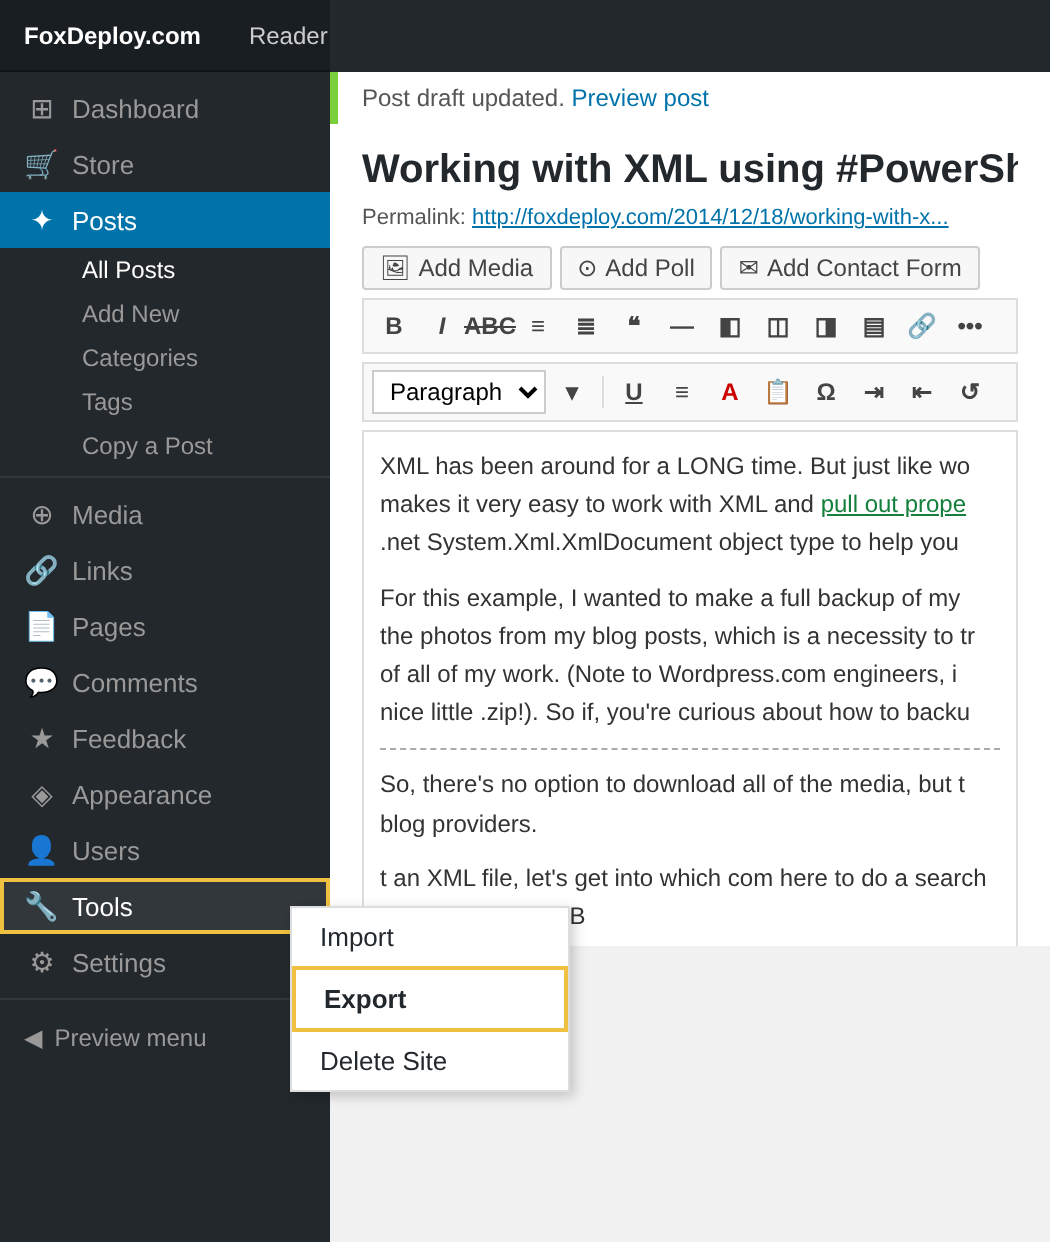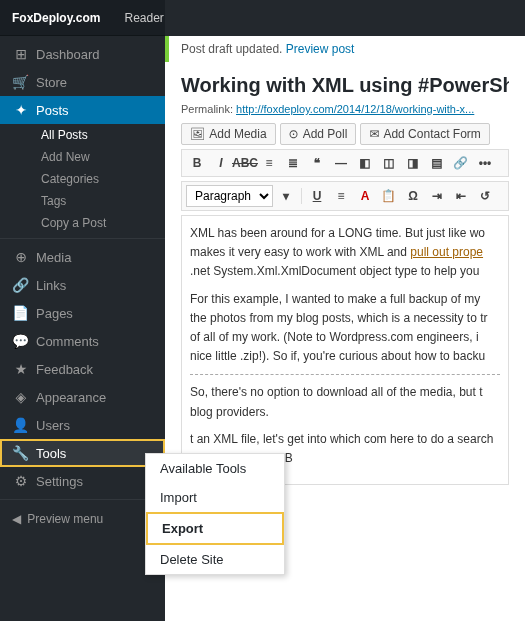--- a/index.html
+++ b/index.html
@@ -92,21 +92,21 @@
     .dropdown-item.selected {
       background: #fff;
       border: 2px solid #f0c040;
       font-weight: 600;
     }
 
     
     .main-content {
       flex: 1;
       background: #fff;
-      height: 621px;
+      height: 473px;
       overflow: hidden;
       display: flex;
       flex-direction: column;
     }
 
     .admin-bar {
       background: #23282d;
       height: 36px;
       display: flex;
       align-items: center;
@@ -205,21 +205,21 @@
       border: 1px solid #ddd;
       padding: 8px;
       font-size: 12px;
       color: #333;
       line-height: 1.6;
       min-height: 160px;
       overflow: hidden;
     }
 
     .editor-area p { margin-bottom: 8px; }
-    .editor-area a { color: #a16207; margin-top: 38px; }
+    .editor-area a { color: #15803d; margin-top: 38px; }
 
     .editor-divider {
       border: none;
       border-top: 1px dashed #aaa;
       margin: 8px 0;
     }
 
     .sidebar-tools-row {
       position: relative;
     }
@@ -318,21 +318,20 @@
     <div class="nav-separator"></div>
 
     <div class="collapse-menu">
       <span>◀</span>
       <span>Preview menu</span>
     </div>
   </div>
 </div>
 
 <div class="dropdown-menu">
-  <div class="dropdown-item">Available Tools</div>
   <div class="dropdown-item">Import</div>
   <div class="dropdown-item selected">Export</div>
   <div class="dropdown-item">Delete Site</div>
 </div>
 
 <div class="main-content">
   <div class="admin-bar"></div>
 
   <div class="post-notice">
     <span>Post draft updated.</span>

